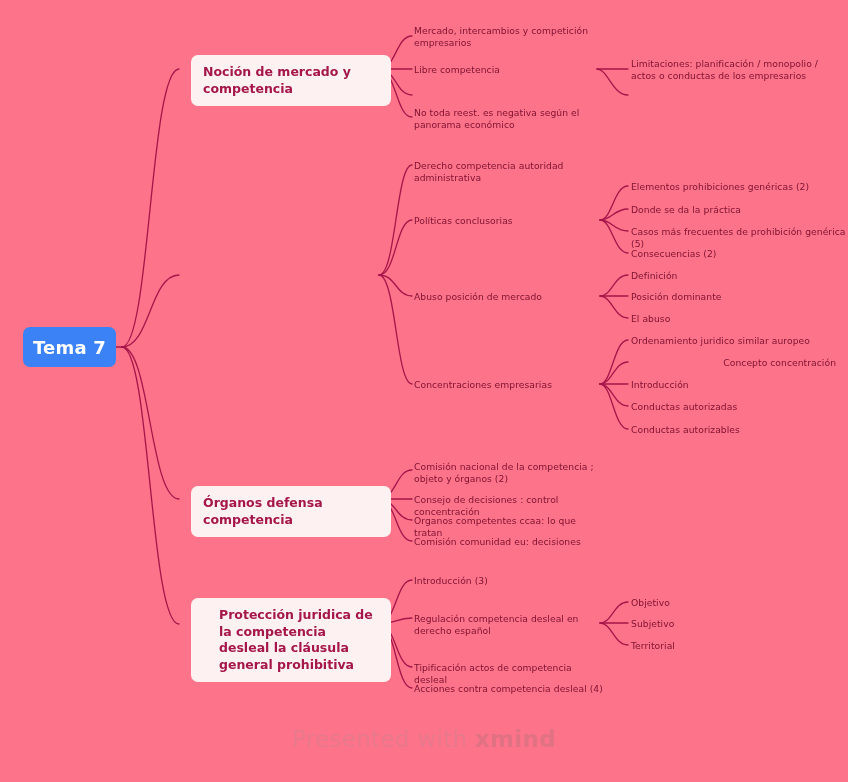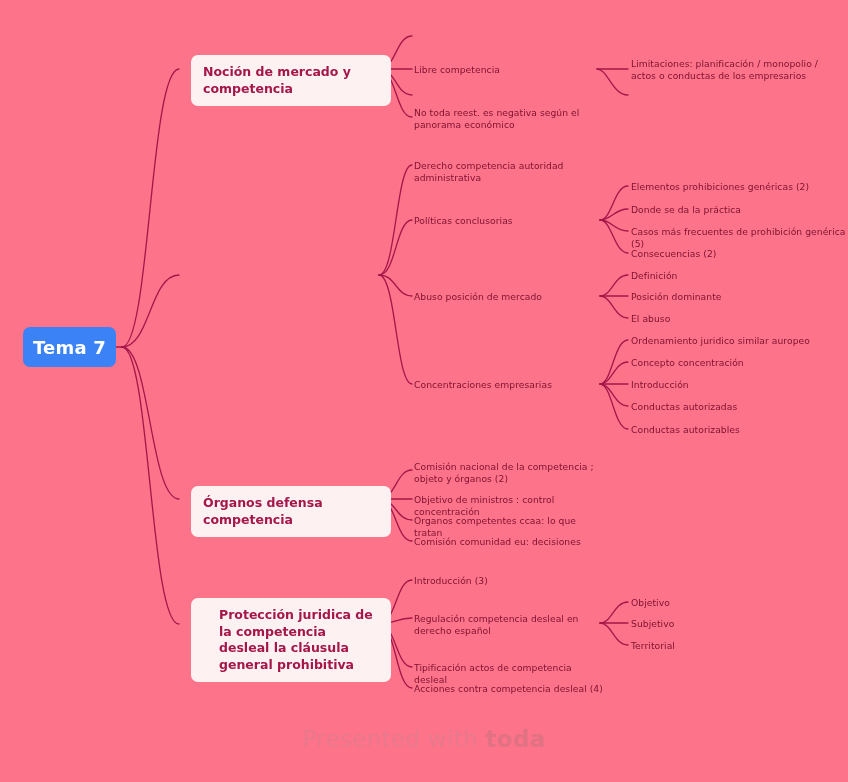--- a/index.html
+++ b/index.html
@@ -161,20 +161,23 @@
   </svg>
 
   <div class="root-node">
     <span class="root-label">Tema 7</span>
   </div>
 
   <div class="branch-node" style="top:55px;">
     <span class="branch-label">Noción de mercado y competencia</span>
   </div>
 
+  <div class="topic lvl2" style="left:414px; top:25px; width:180px;">
+    <span>Mercado, intercambios y competición empresarios</span>
+  </div>
   <div class="topic lvl2" style="left:414px; top:64px; width:175px;">
     <span>Libre competencia</span>
   </div>
   <div class="topic lvl2" style="left:414px; top:107px; width:180px;">
     <span>No toda reest. es negativa según el panorama económico</span>
   </div>
 
   <div class="topic lvl3" style="left:631px; top:58px; width:200px;">
     <span>Limitaciones: planificación / monopolio / actos o conductas de los empresarios</span>
   </div>
@@ -212,42 +215,42 @@
   <div class="topic lvl3" style="left:631px; top:291px; width:200px;">
     <span>Posición dominante</span>
   </div>
   <div class="topic lvl3" style="left:631px; top:313px; width:200px;">
     <span>El abuso</span>
   </div>
 
   <div class="topic lvl3" style="left:631px; top:335px; width:210px;">
     <span>Ordenamiento juridico similar auropeo</span>
   </div>
-  <div class="topic lvl3" style="left:631px; top:357px; width:205px;">
+  <div class="topic lvl3" style="left:631px; top:357px; width:205px;text-align:right;">
     <span>Concepto concentración</span>
   </div>
   <div class="topic lvl3" style="left:631px; top:379px; width:200px;">
     <span>Introducción</span>
   </div>
   <div class="topic lvl3" style="left:631px; top:401px; width:200px;">
     <span>Conductas autorizadas</span>
   </div>
   <div class="topic lvl3" style="left:631px; top:424px; width:200px;">
     <span>Conductas autorizables</span>
   </div>
 
   <div class="branch-node" style="top:486px;">
     <span class="branch-label">Órganos defensa competencia</span>
   </div>
 
   <div class="topic lvl2" style="left:414px; top:461px; width:180px;">
     <span>Comisión nacional de la competencia ; objeto y órganos (2)</span>
   </div>
   <div class="topic lvl2" style="left:414px; top:494px; width:190px;">
-    <span>Objetivo de ministros : control concentración</span>
+    <span>Consejo de decisiones : control concentración</span>
   </div>
   <div class="topic lvl2" style="left:414px; top:515px; width:190px;">
     <span>Organos competentes ccaa: lo que tratan</span>
   </div>
   <div class="topic lvl2" style="left:414px; top:536px; width:190px;">
     <span>Comisión comunidad eu: decisiones</span>
   </div>
 
   <div class="branch-node" style="top:598px;padding-left:28px;">
     <span class="branch-label">Protección juridica de la competencia desleal la cláusula general prohibitiva</span>
@@ -270,16 +273,16 @@
     <span>Objetivo</span>
   </div>
   <div class="topic lvl3" style="left:631px; top:618px; width:160px;">
     <span>Subjetivo</span>
   </div>
   <div class="topic lvl3" style="left:631px; top:640px; width:160px;">
     <span>Territorial</span>
   </div>
 
   <div class="footer">
-    <span>Presented with </span><span class="brand">toda</span>
+    <span>Presented with </span><span class="brand">xmind</span>
   </div>
 
 </div>
 
 </body></html>

